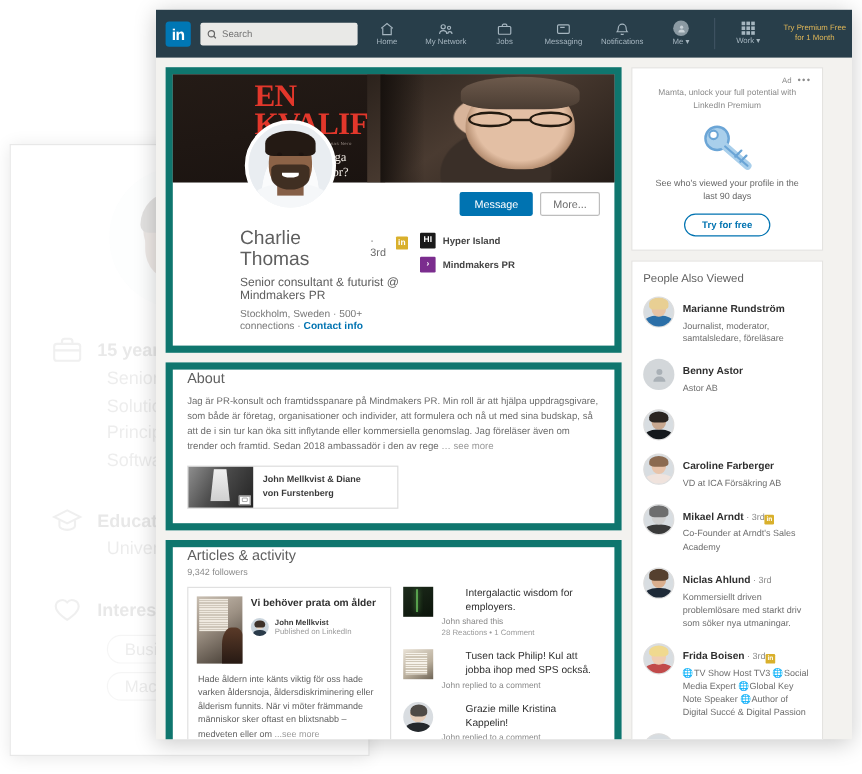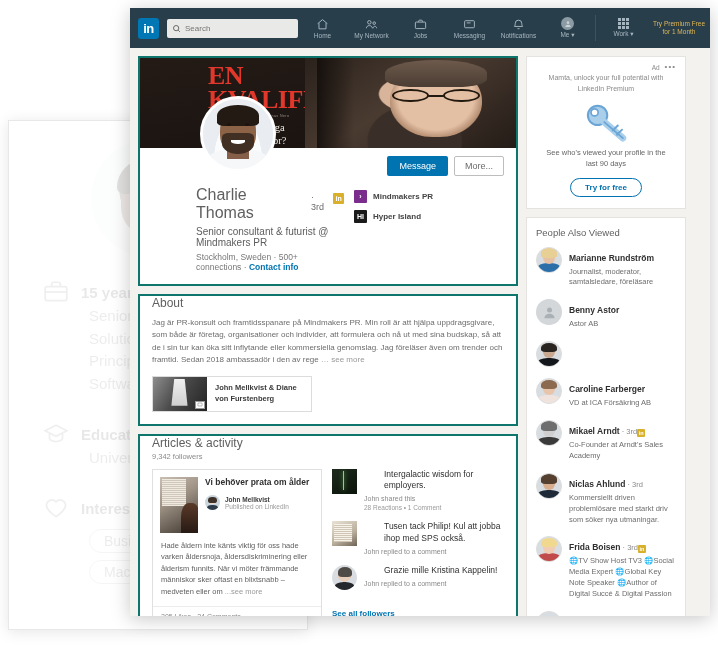--- a/index.html
+++ b/index.html
@@ -99,21 +99,21 @@
   .nav-premium {
     color: #e0b758; font-size: 6.5px; line-height: 1.3; text-align: center;
     width: 62px; cursor: pointer;
   }
 
   
   .li-body { display: flex; gap: 8px; padding: 8px; height: 568px; }
   .col-main { width: 380px; flex: none; }
   .col-side { width: 160px; flex: none; }
 
-  .card { background: #fff; border: 2px solid #0f766e; margin-bottom: 8px; }
+  .card { background: #fff; border: 6px solid #0f766e; margin-bottom: 8px; }
 
   
   .cover { height: 90px; position: relative; overflow: hidden; background: #1b1512; }
   .cover-left {
     position:absolute; left:0; top:0; width:48%; height:100%;
     background: linear-gradient(170deg,#241b16 0%, #1a1310 100%);
   }
   .cover-title{
     position:absolute; left:68px; top:6px; color:#e2372b;
     font-family:"Liberation Serif", serif; font-weight:bold;
@@ -196,21 +196,21 @@
 
   
   .sec-title { font-size: 12px; color: #5f5f5f; padding: 0 12px 0 12px; }
   .about-text {
     font-size: 8px; color: #6d6d6d; line-height: 1.55;
     padding: 7px 12px 0 12px;
   }
   .see-more { color: #9a9a9a; }
   .media-box {
     margin: 9px 12px 12px 12px; border: 1px solid #dcdcdc;
-    display: inline-flex; align-items: center; width: 160px;
+    display: inline-flex; align-items: center; width: 176px;
   }
   .media-thumb {
     width: 54px; height: 34px; flex: none; position: relative;
     background: linear-gradient(120deg,#8e8e8e 0%,#4c4c4c 45%,#232323 100%);
   }
   .media-thumb::after{
     content:""; position:absolute;left:34%;top:6%;width:30%;height:80%;
     background:linear-gradient(#f0f0f0,#cfcfcf); clip-path: polygon(18% 0,82% 0,100% 100%,0 100%);
   }
   .media-badge {
@@ -484,26 +484,26 @@
                   <span class="badge-in">in</span>
                 </div>
                 <div class="prof-head">Senior consultant &amp; futurist @ Mindmakers PR</div>
                 <div class="prof-meta">
                   <span>Stockholm, Sweden</span><span> · </span><span>500+ connections</span><span> · </span><a href="#">Contact info</a>
                 </div>
               </div>
 
               <div class="prof-right">
                 <div class="org-row">
+                  <div class="org-logo" style="background:#1a1a1a">HI</div>
+                  <span class="org-name">Hyper Island</span>
+                </div>
+                <div class="org-row">
                   <div class="org-logo" style="background:#7b2d8e">›</div>
                   <span class="org-name">Mindmakers PR</span>
-                </div>
-                <div class="org-row">
-                  <div class="org-logo" style="background:#1a1a1a">HI</div>
-                  <span class="org-name">Hyper Island</span>
                 </div>
               </div>
             </div>
           </div>
         </div>
 
         <div class="card">
           <div class="sec-title">About</div>
           <div class="about-text">
             <span>Jag är PR-konsult och framtidsspanare på Mindmakers PR. Min roll är att hjälpa uppdragsgivare, som både är företag, organisationer och individer, att formulera och nå ut med sina budskap, så att de i sin tur kan öka sitt inflytande eller kommersiella genomslag. Jag föreläser även om trender och framtid. Sedan 2018 ambassadör i den av rege</span><span class="see-more"> … see more</span>

